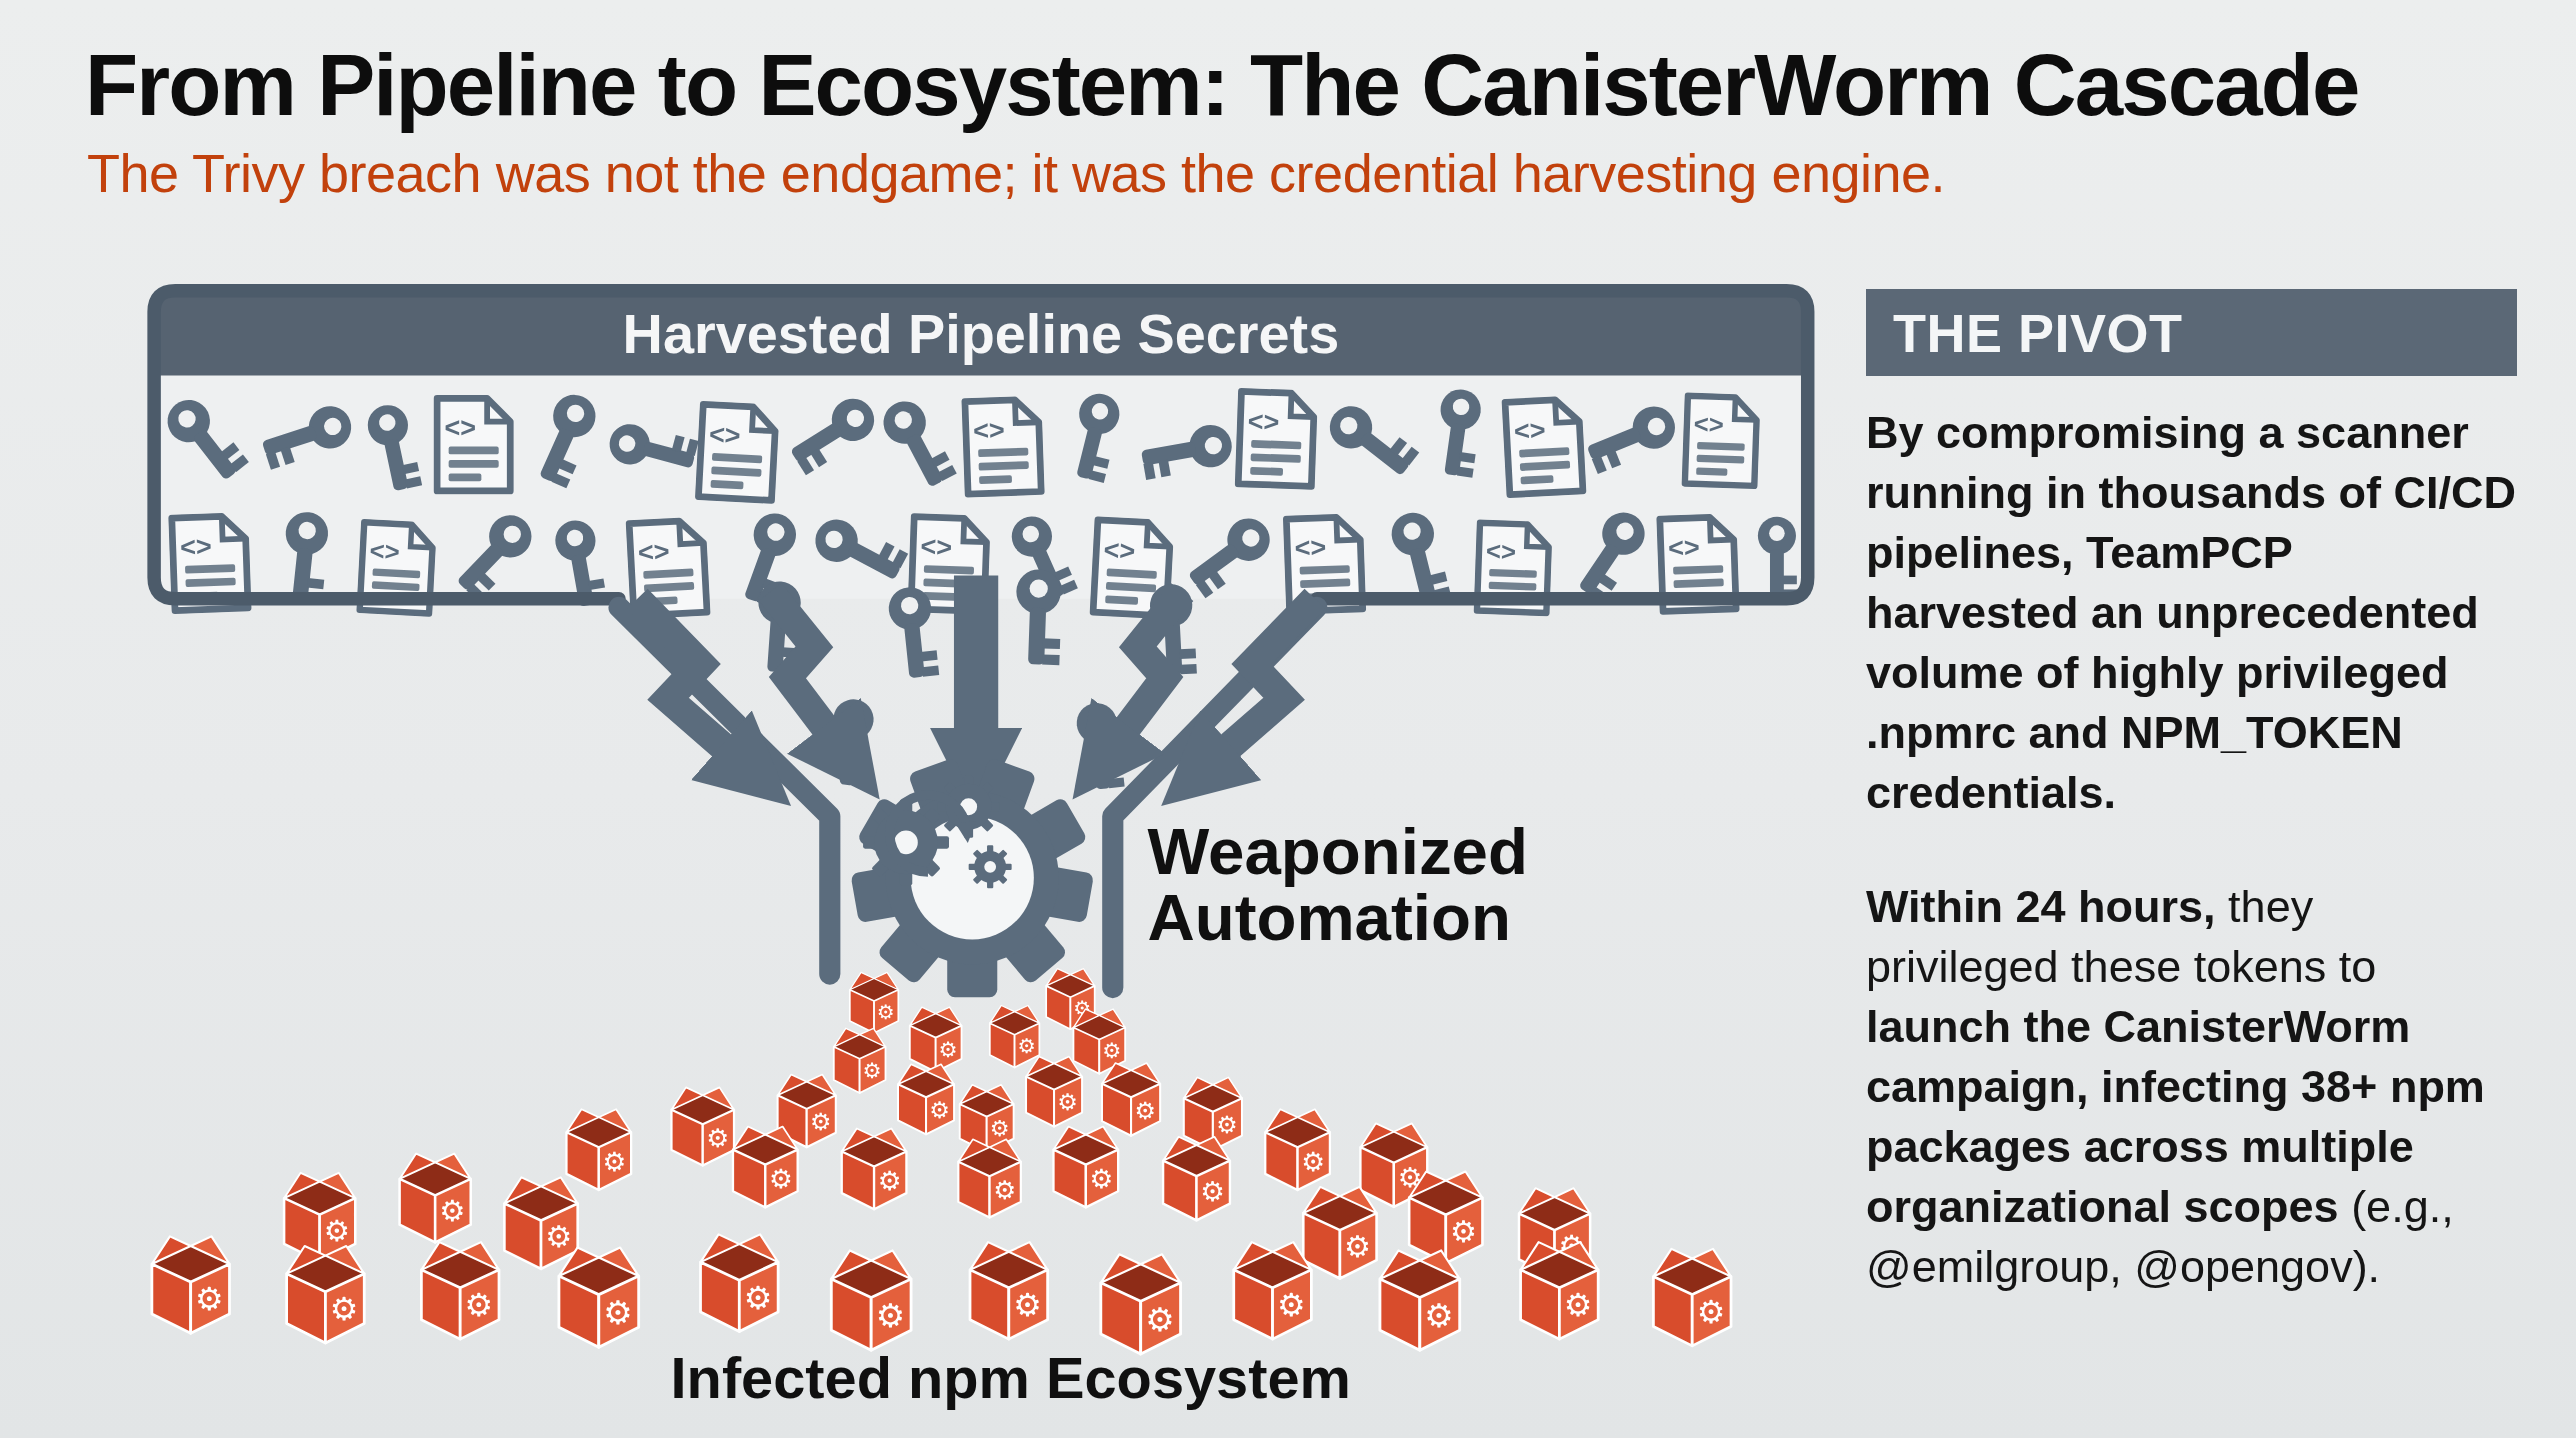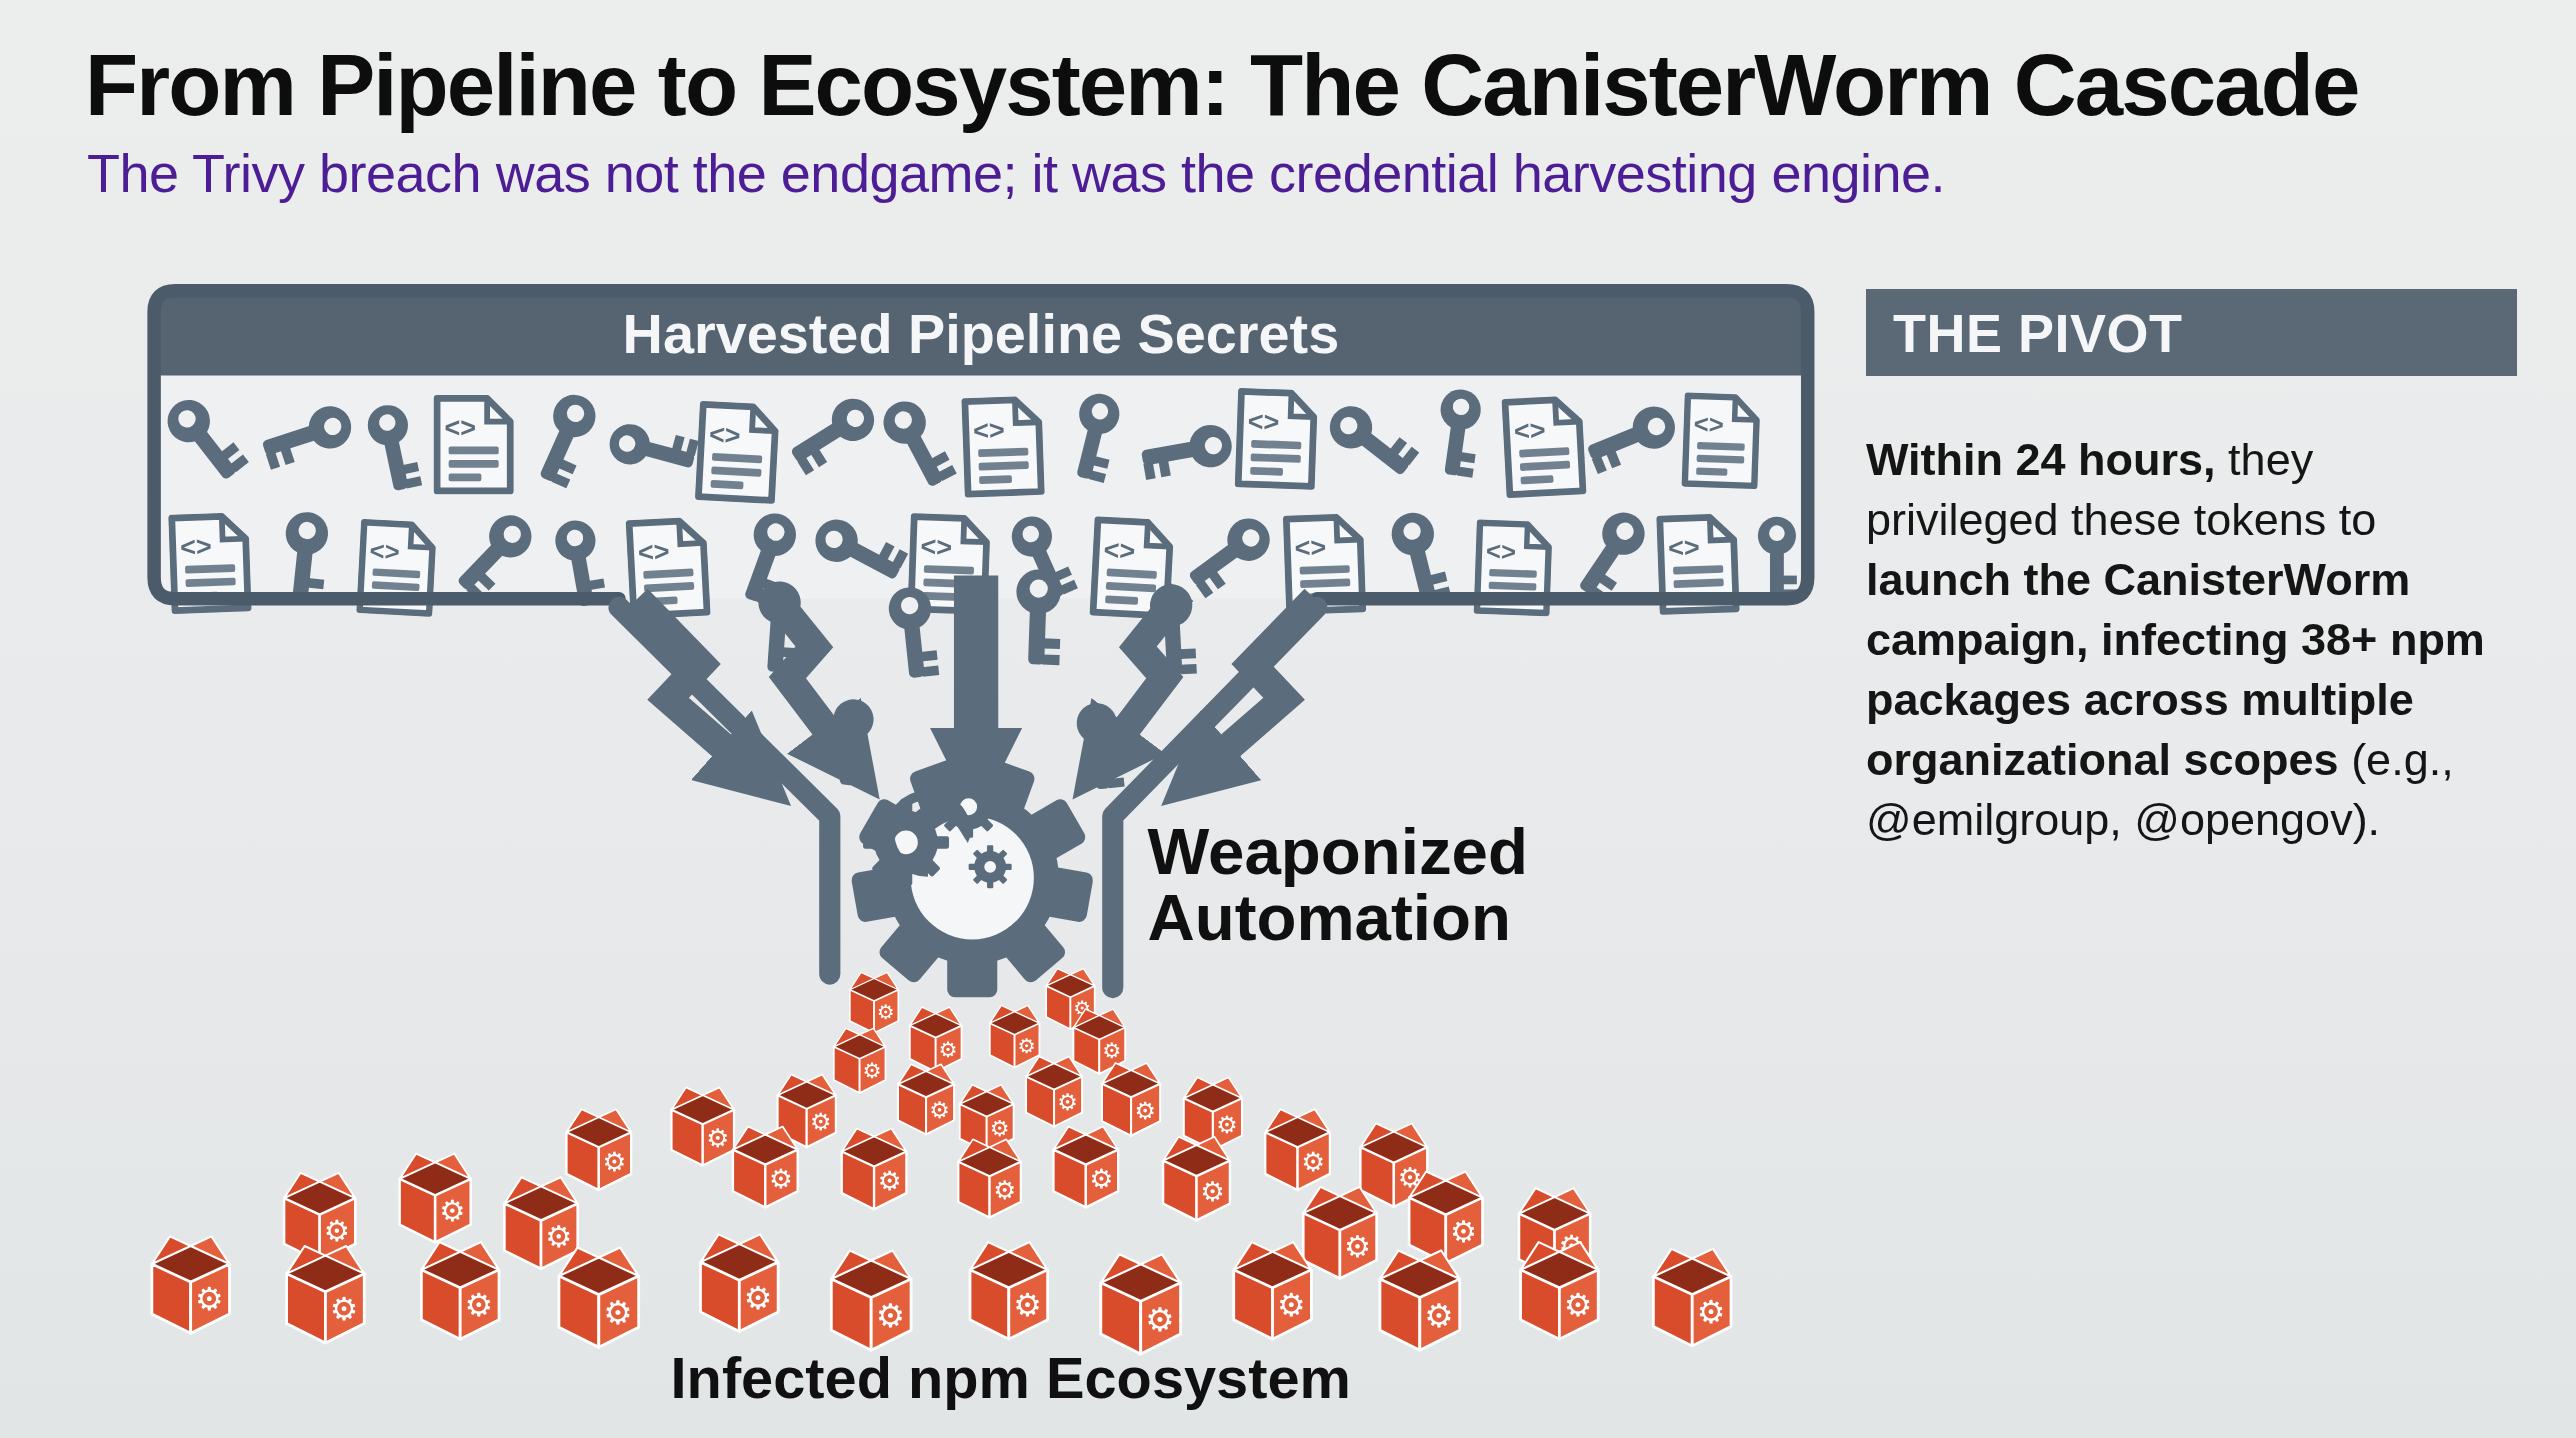--- a/index.html
+++ b/index.html
@@ -12,21 +12,21 @@
   :root{
     --slate:#5b6c7d; --slate-dark:#4c5b6a; --bar:#566371; --bar2:#5b6876;
     --box-bg:#eef0f1; --red:#d84c2c; --red-light:#e4603c; --red-dark:#8e2c17;
   }
   .page-title{
     position:absolute;left:85px;top:35px;margin:0;
     font-size:87px;font-weight:bold;letter-spacing:-1.9px;white-space:nowrap;color:#0d0d0d;
   }
   .page-subtitle{
     position:absolute;left:87px;top:142px;margin:0;
-    font-size:54px;font-weight:400;letter-spacing:-0.5px;white-space:nowrap;color:#4c1d95;
+    font-size:54px;font-weight:400;letter-spacing:-0.5px;white-space:nowrap;color:#c2410c;
   }
   svg.diagram{position:absolute;left:0;top:0;}
   .pivot{position:absolute;left:1866px;top:289px;width:651px;}
   .pivot-bar{
     height:87px;background:var(--bar2);display:flex;align-items:center;
     padding:0 27px;box-sizing:border-box;
   }
   .pivot-bar span{font-size:54px;font-weight:bold;color:#f4f6f7;letter-spacing:0.5px;}
   .pivot p{margin:27px 0 0;font-size:45px;line-height:60px;color:#151515;}
   .pivot p.first{font-weight:bold;}
@@ -223,15 +223,16 @@
       <use href="#sym-pkg" transform="translate(1758 1345) scale(0.72)"></use>
     </g>
 
   <text x="1050" y="1452" text-anchor="middle" font-size="60" font-weight="bold" fill="#101010">Infected npm Ecosystem</text>
 </svg>
 
 <aside class="pivot">
   <div class="pivot-bar">
     <span>THE PIVOT</span>
   </div>
+  <p class="first">By compromising a scanner running in thousands of CI/CD pipelines, TeamPCP harvested an unprecedented volume of highly privileged .npmrc and NPM_TOKEN credentials.</p>
   <p id="pivot-para2"><span class="b">Within 24 hours,</span><span class="r"> they privileged these tokens to </span><span class="b">launch the CanisterWorm campaign, infecting 38+ npm packages across multiple organizational scopes</span><span class="r"> (e.g., @emilgroup, @opengov).</span></p>
 </aside>
 
 
 </body></html>

